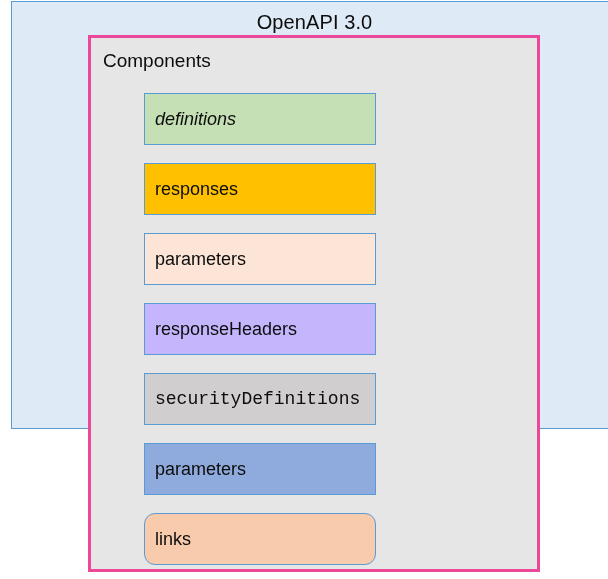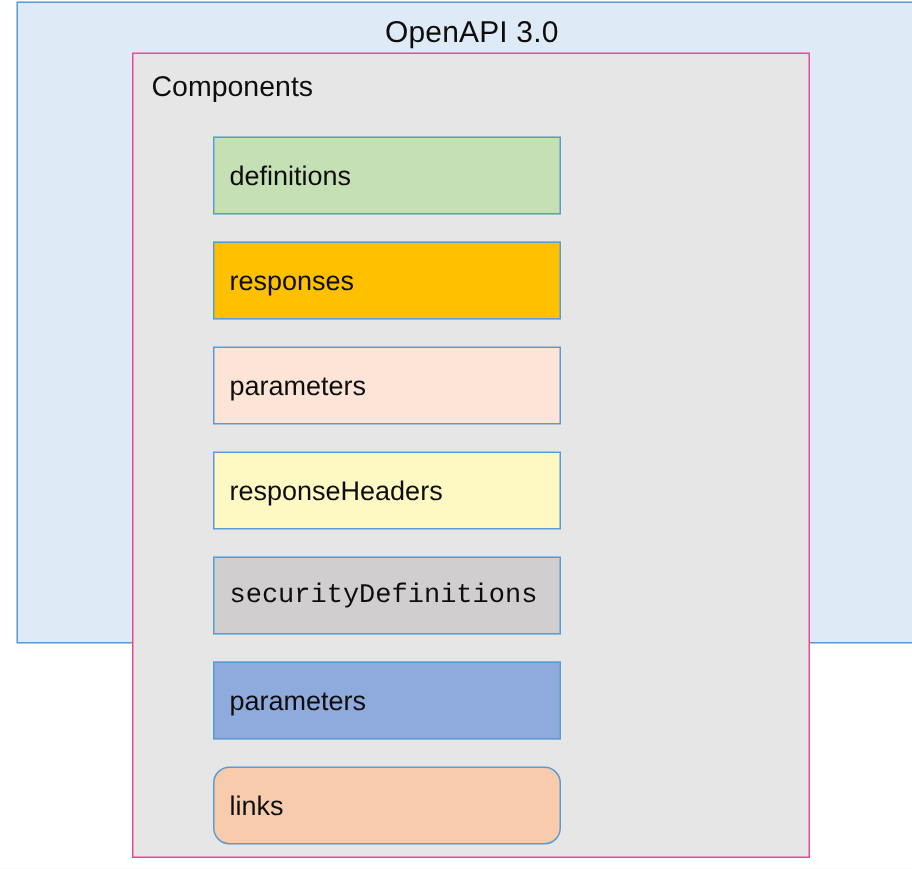--- a/index.html
+++ b/index.html
@@ -49,21 +49,21 @@
 
   
   .components-panel {
     position: absolute;
     left: 76px;
     top: 33px;
     width: 452px;
     height: 537px;
     box-sizing: border-box;
     background: #e7e6e6;
-    border: 1px solid #ec4899;
+    border: 3px solid #ec4899;
   }
 
   .components-label {
     position: absolute;
     left: 12px;
     top: 11px;
     font-size: 19px;
     line-height: 23px;
     color: #0d0d0d;
     white-space: nowrap;
@@ -109,30 +109,30 @@
   <div class="outer-frame">
 
     <div class="diagram-title">OpenAPI 3.0</div>
 
     <div class="components-panel">
 
       <div class="components-label">Components</div>
 
       <div class="boxes-column">
 
-      <div class="component-box" style="background: rgb(197, 224, 180); border-color: rgb(91, 155, 213);">
+      <div class="component-box" style="background: rgb(197, 224, 180); border-color: rgb(91, 155, 213); font-style: italic;">
             <span class="component-box-label">definitions</span>
           </div>
           <div class="component-box" style="background: rgb(255, 192, 0); border-color: rgb(91, 155, 213);">
             <span class="component-box-label">responses</span>
           </div>
           <div class="component-box" style="background: rgb(252, 228, 214); border-color: rgb(91, 155, 213);">
             <span class="component-box-label">parameters</span>
           </div>
-          <div class="component-box" style="background: #fef9c3; border-color: rgb(91, 155, 213);">
+          <div class="component-box" style="background: #c4b5fd; border-color: rgb(91, 155, 213);">
             <span class="component-box-label">responseHeaders</span>
           </div>
           <div class="component-box" style="background: rgb(208, 206, 206); border-color: rgb(91, 155, 213); font-family: Liberation Mono, monospace;">
             <span class="component-box-label">securityDefinitions</span>
           </div>
           <div class="component-box" style="background: rgb(143, 170, 220); border-color: rgb(91, 155, 213);">
             <span class="component-box-label">parameters</span>
           </div>
           <div class="component-box" style="background: rgb(248, 203, 173); border-color: rgb(91, 155, 213);">
             <span class="component-box-label">links</span>

